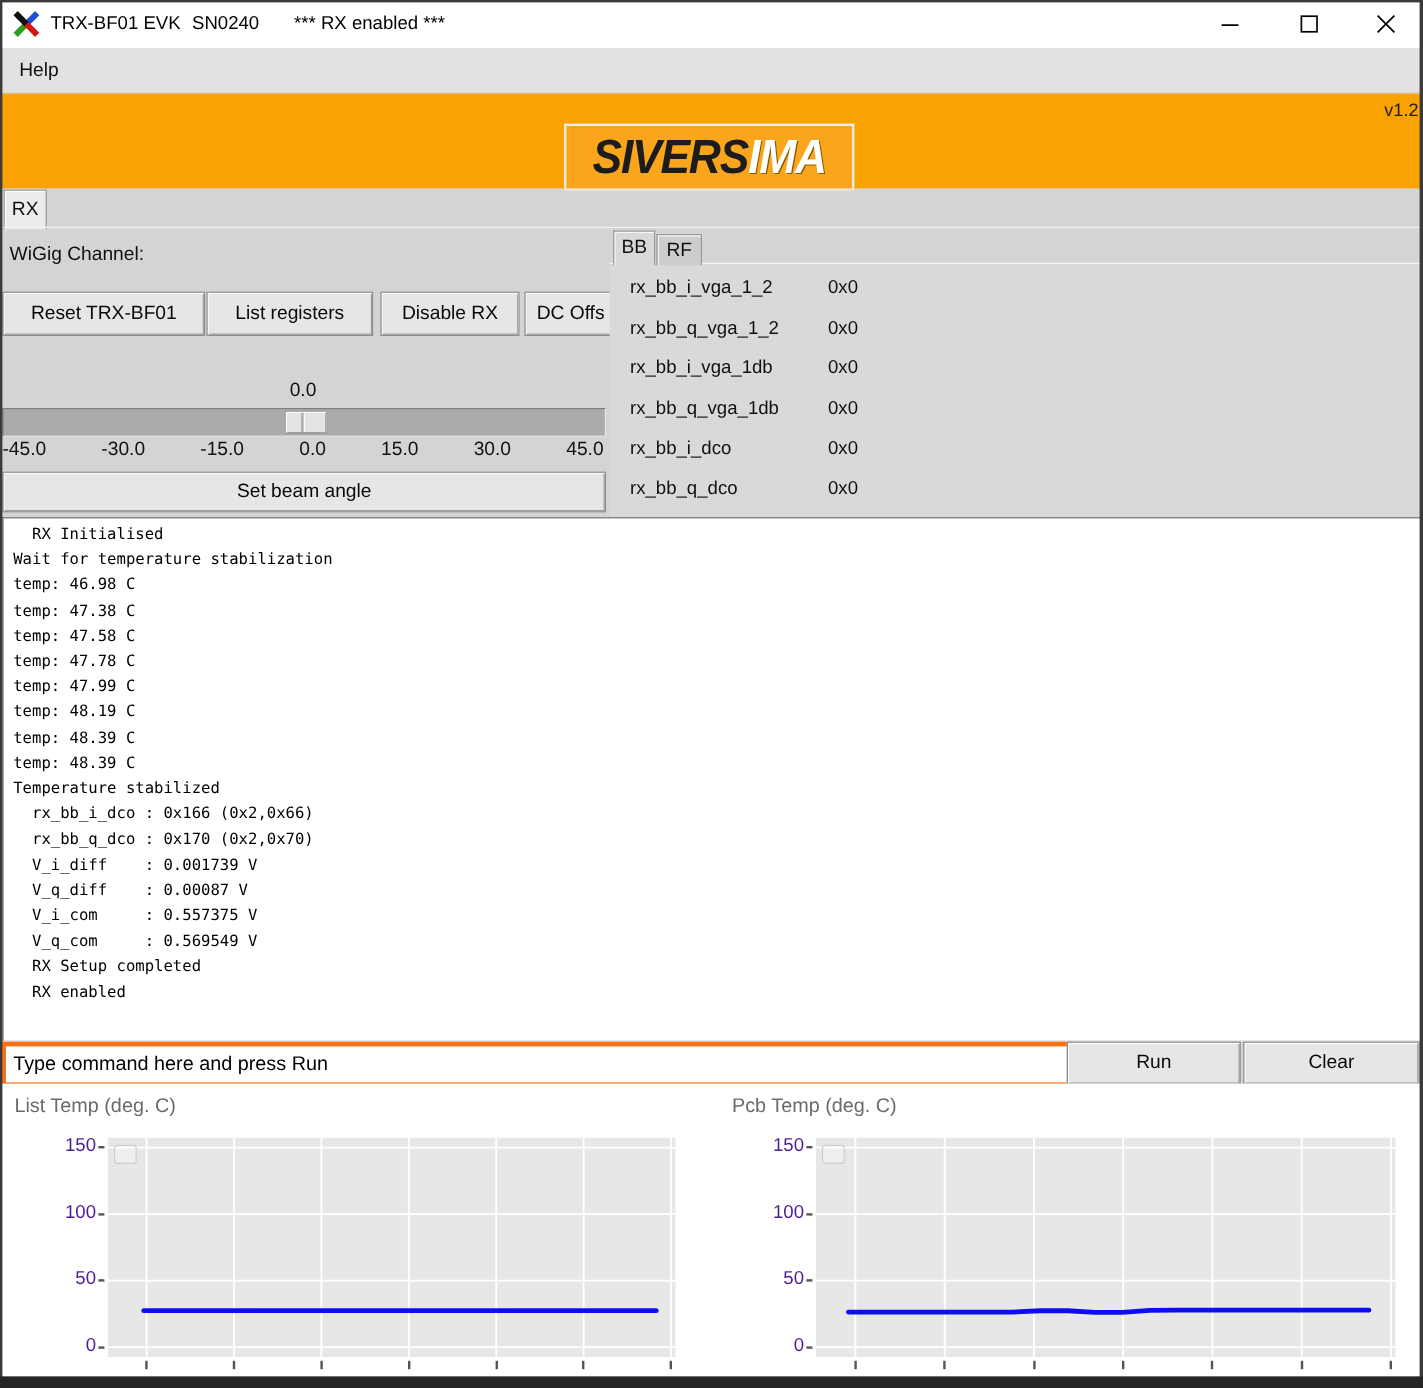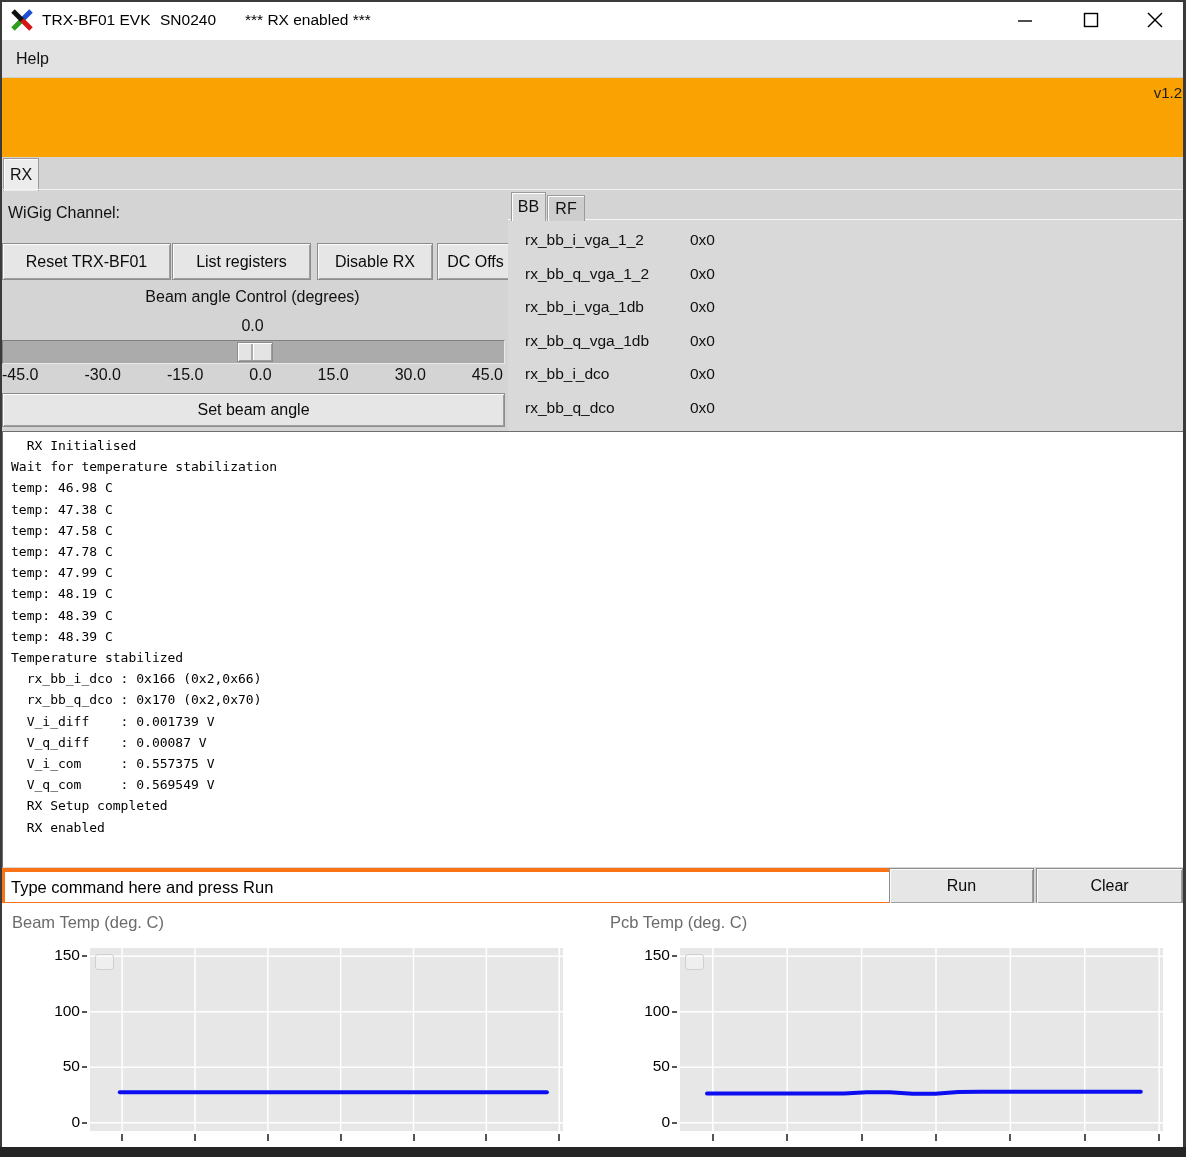--- a/index.html
+++ b/index.html
@@ -59,21 +59,21 @@
   .console pre{margin:0;padding:3px 8px;font-family:"DejaVu Sans Mono",monospace;font-size:13px;line-height:21.2px;color:#000;}
   
   .cmd-input{left:1px;top:868px;width:872px;height:30px;background:#fff;border:4px solid #f97316;
        padding:0 6px;font-family:"Liberation Sans",sans-serif;font-size:16.5px;color:#000;outline:none;}
   .run-btn{left:889px;top:868px;width:143px;height:34px;}
   .clear-btn{left:1036px;top:868px;width:145px;height:34px;}
   
   .charts-bg{left:0;top:903px;width:1186px;height:244px;background:#ffffff;}
   .chart{position:absolute;}
   .chart-title{position:absolute;font-size:16.5px;color:#6b6b6b;}
-  .ytick{position:absolute;width:38px;text-align:right;font-size:15.5px;color:#000000;}
+  .ytick{position:absolute;width:38px;text-align:right;font-size:15.5px;color:#4c1d95;}
   .tickdash{position:absolute;background:#555;}
   .legend-stub{position:absolute;width:17px;height:14px;border:1px solid #cfcfcf;border-radius:3px;background:rgba(255,255,255,0.35);}
   
   .frame{background:#3a3a3a;z-index:50;}
   .bottombar{left:0;top:1147px;width:1186px;height:10px;background:#252525;z-index:50;}
 </style>
 </head>
 <body>
 
 <div class="window">
@@ -107,35 +107,38 @@
       </svg>
     </div>
   </div>
 
   <div class="abs menubar">
     <span class="abs menu-item">Help</span>
   </div>
 
   <div class="abs banner" style="background: rgb(249, 162, 1);">
     <span class="version">v1.2</span>
+    <div class="logo">
+      <span class="logo-text logo-primary">SIVERS</span>
+        <span class="logo-text logo-secondary">IMA</span>
+    </div>
   </div>
 
   <div class="abs tab rx-tab">RX</div>
   <div class="abs pane-line"></div>
 
   <span class="abs wigig-label">WiGig Channel:</span>
 
   <div id="action-buttons">
       <div class="abs btn" style="left: 2px; top: 243px; width: 167px; height: 35px;">Reset TRX-BF01</div>
       <div class="abs btn" style="left: 172px; top: 243px; width: 137px; height: 35px;">List registers</div>
       <div class="abs btn" style="left: 317px; top: 243px; width: 114px; height: 35px;">Disable RX</div>
       <div class="abs btn" style="left: 437px; top: 243px; width: 75px; height: 35px;">DC Offs</div>
     </div>
 
-  <div class="abs beam-title">Beam angle Control (degrees)</div>
   <div class="abs beam-value">0.0</div>
   <div class="abs slider-track">
     <div class="slider-handle"></div>
   </div>
   <div class="abs scale-row" id="scale-row">
       <span>-45.0</span>
       <span>-30.0</span>
       <span>-15.0</span>
       <span>0.0</span>
       <span>15.0</span>
@@ -183,21 +186,21 @@
   RX enabled</pre>
   </div>
 
   <input class="abs cmd-input" value="Type command here and press Run" style="">
   <div class="abs btn run-btn">Run</div>
   <div class="abs btn clear-btn">Clear</div>
 
   <div class="abs charts-bg"></div>
   <div id="charts">
       <div class="chart" style="left: 0px; top: 905px; width: 593px; height: 250px;">
-        <span class="chart-title" style="left: 12px; top: 8px;">Beam Temp (deg. C)</span>
+        <span class="chart-title" style="left: 12px; top: 8px;">List Temp (deg. C)</span>
         <svg width="473" height="183" style="position: absolute; left: 90px; top: 43px;">
           <rect width="473" height="183" fill="#E7E7E7"></rect>
           <line x1="0" x2="473" y1="174.6818181818182" y2="174.6818181818182" stroke="#ffffff" stroke-width="1.5"></line>
           <line x1="0" x2="473" y1="119.22727272727272" y2="119.22727272727272" stroke="#ffffff" stroke-width="1.5"></line>
           <line x1="0" x2="473" y1="63.77272727272728" y2="63.77272727272728" stroke="#ffffff" stroke-width="1.5"></line>
           <line x1="0" x2="473" y1="8.318181818181813" y2="8.318181818181813" stroke="#ffffff" stroke-width="1.5"></line>
           <line x1="32.164" x2="32.164" y1="0" y2="183" stroke="#ffffff" stroke-width="1.5"></line>
           <line x1="105.006" x2="105.006" y1="0" y2="183" stroke="#ffffff" stroke-width="1.5"></line>
           <line x1="177.848" x2="177.848" y1="0" y2="183" stroke="#ffffff" stroke-width="1.5"></line>
           <line x1="250.69000000000003" x2="250.69000000000003" y1="0" y2="183" stroke="#ffffff" stroke-width="1.5"></line>

